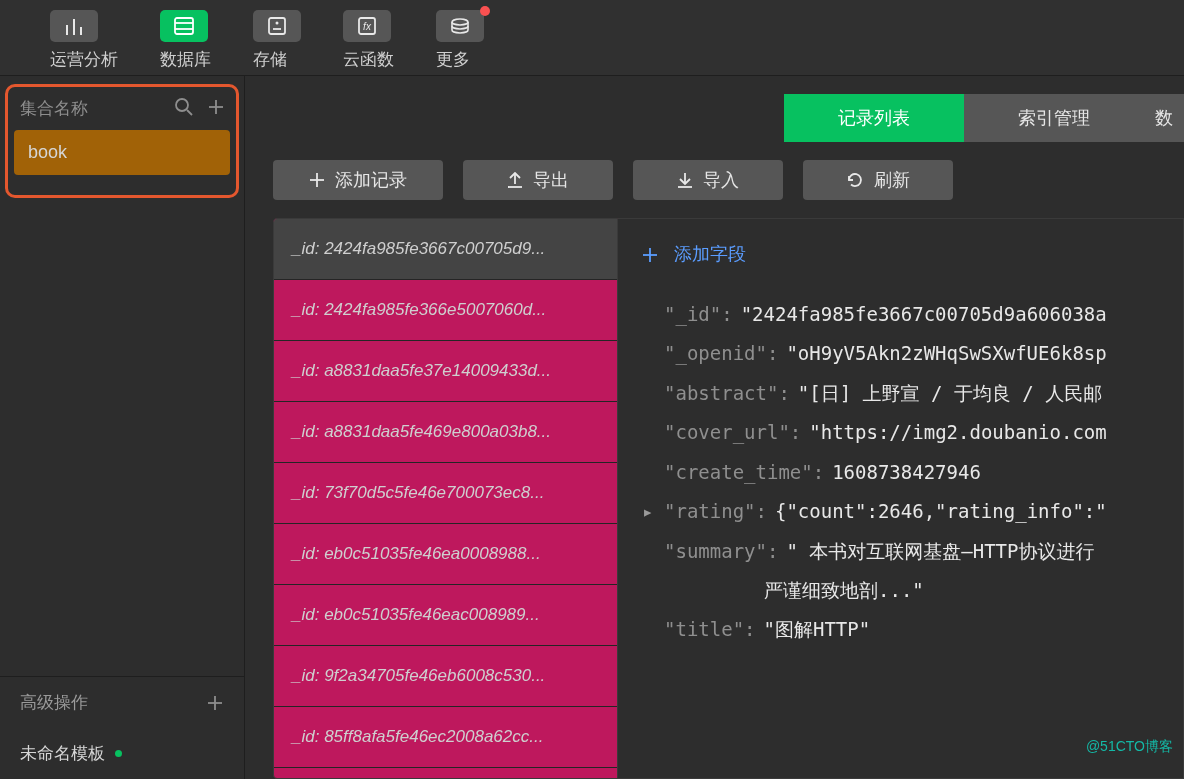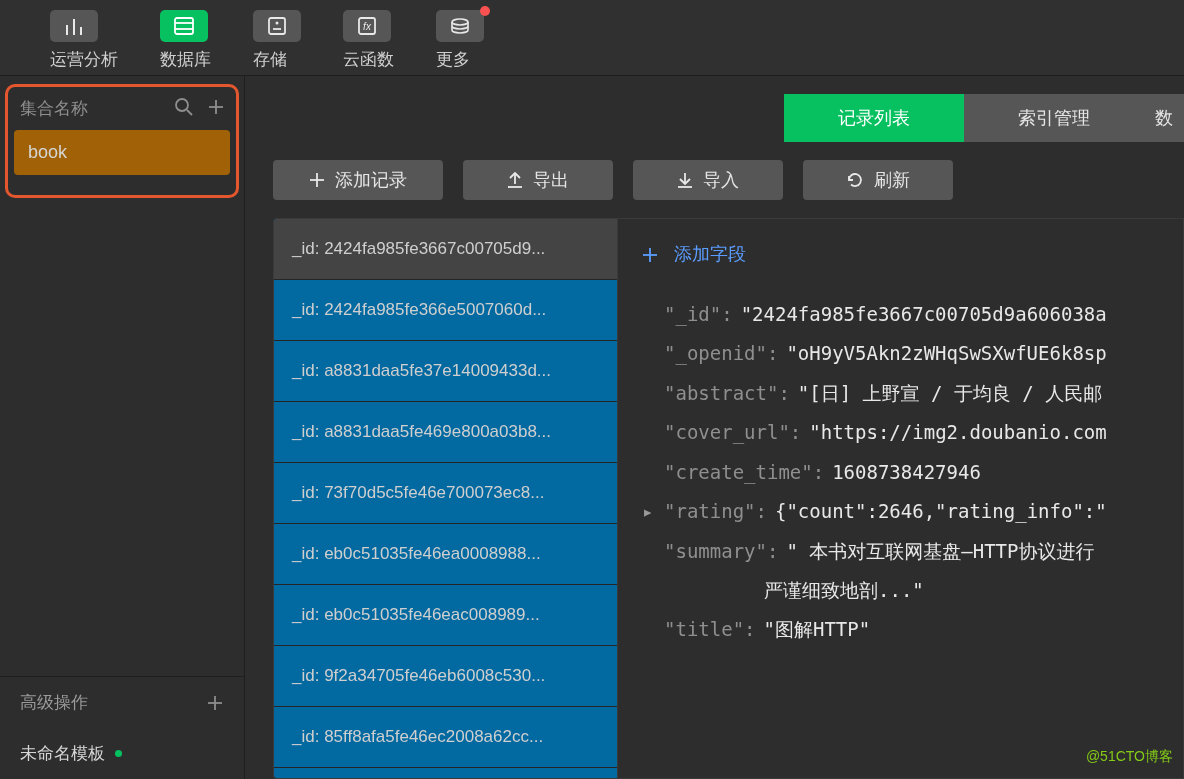--- a/index.html
+++ b/index.html
@@ -155,21 +155,22 @@
     gap: 0;
     padding: 0 0 0 28px;
     overflow: hidden;
   }
 
   .records {
     width: 345px;
     border: 1px solid #3a3a3a;
     border-radius: 4px 0 0 4px;
     overflow: hidden;
-    background: #0369a1;
+    background: #be185d;
+    font-style: italic;
   }
   .record {
     padding: 20px 18px;
     border-bottom: 1px solid #252525;
     color: #cfcfcf;
     font-size: 17px;
     white-space: nowrap;
     overflow: hidden;
     text-overflow: ellipsis;
     cursor: pointer;
@@ -206,22 +207,22 @@
   }
   .caret-col { width: 22px; color: #9a9a9a; flex-shrink: 0; }
   .key { color: #8f8f8f; }
   .colon { color: #8f8f8f; margin: 0 8px 0 0; }
   .val { color: #e8e8e8; }
   .continuation { padding-left: 122px; color: #e8e8e8; }
 
   .watermark {
     position: absolute;
     right: 10px;
-    bottom: 10px;
-    color: #84cc16;
+    bottom: 20px;
+    color: #14b8a6;
     font-size: 14px;
     font-family: -apple-system, sans-serif;
   }
 
   svg { display: block; }
 </style>
 </head>
 <body>
 
 <div class="topnav">

